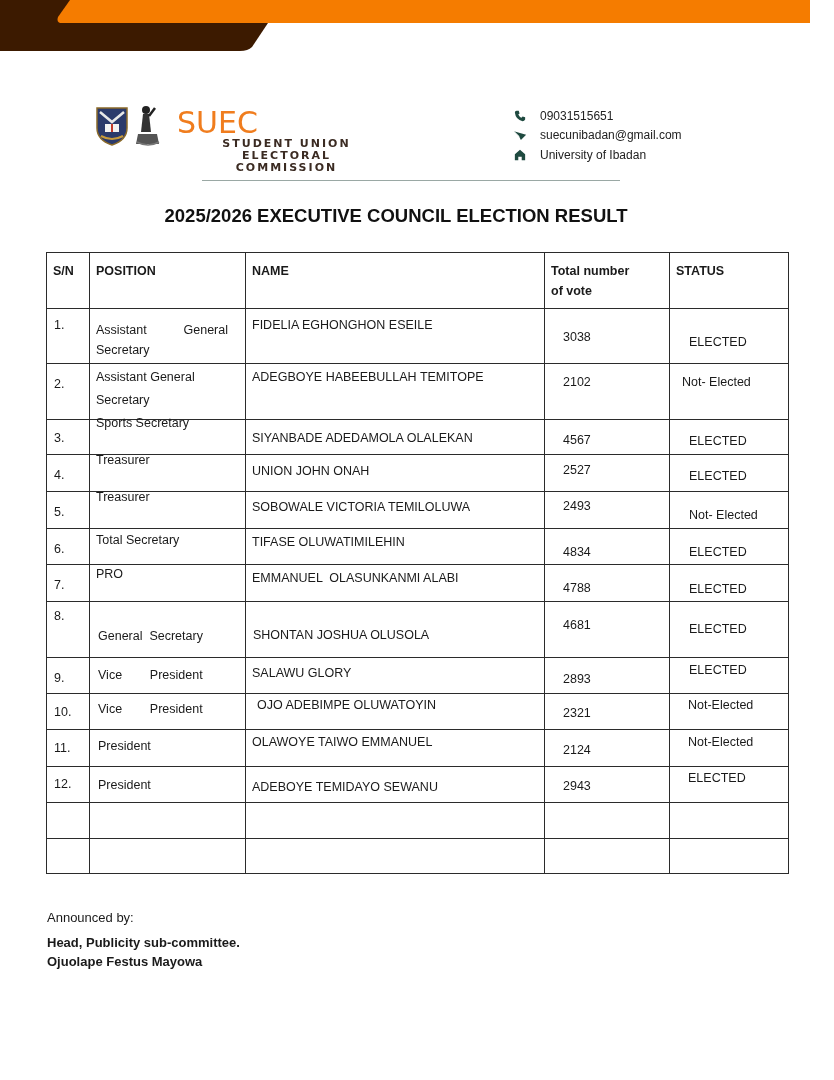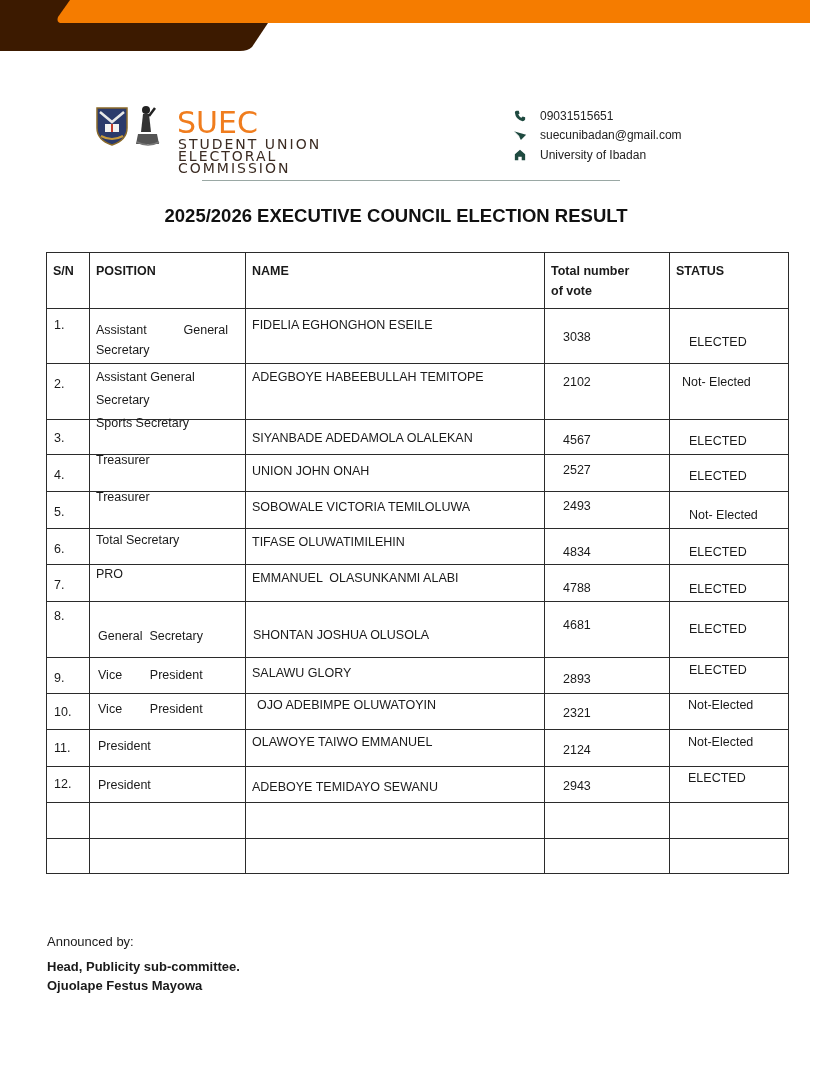--- a/index.html
+++ b/index.html
@@ -9,43 +9,44 @@
     }
     .banner { position: absolute; left: 0; top: 0; width: 834px; height: 52px; }
     .logo-area { position: absolute; left: 95px; top: 104px; width: 300px; height: 60px; }
     .crest { position: absolute; left: 0; top: 2px; width: 34px; height: 40px; }
     .statue { position: absolute; left: 40px; top: 0; width: 26px; height: 44px; }
     .suec-title {
       position: absolute; left: 82px; top: 4px; font-size: 30px; color: #f07d1e;
       font-family: "DejaVu Sans", sans-serif; letter-spacing: 0px; line-height: 30px;
     }
     .suec-sub {
-      position: absolute; left: 83px; top: 34px; font-size: 14px; font-weight: normal;
+      position: absolute; left: 83px; top: 34px; font-size: 11px; font-weight: bold;
       letter-spacing: 2px; color: #3b2b22; line-height: 12px;
       font-family: "DejaVu Sans", sans-serif;
+      text-align: center;
     }
     .contact { position: absolute; left: 512px; top: 106px; font-size: 12px; color: #222; }
     .contact-row { display: flex; align-items: center; height: 19.5px; }
     .contact-row .ic { width: 16px; height: 14px; margin-right: 12px; display: inline-flex; align-items: center; justify-content: center; }
     .rule { position: absolute; left: 202px; top: 180px; width: 418px; height: 1px; background: #9aa8a4; }
     .doc-title {
       position: absolute; left: 0; width: 792px; top: 205px; text-align: center;
       font-weight: bold; font-size: 18.5px; color: #111; letter-spacing: 0px;
     }
     table.results {
       position: absolute; left: 46px; top: 252px; width: 742px;
       border-collapse: collapse; table-layout: fixed; font-size: 12.5px; color: #1a1a1a;
     }
     table.results th, table.results td {
       border: 1.4px solid #2b2b2b; vertical-align: top; padding: 0; position: relative;
     }
     table.results th { font-weight: bold; text-align: left; font-size: 12.5px; margin-top: 28px; }
     .pos { position: absolute; left: 0; }
     .hdr { padding: 8px 6px 0 6px; line-height: 20px; }
-    .footer { position: absolute; left: 47px; top: 910px; font-size: 13px; color: #1a1a1a; margin-top: 24px; }
+    .footer { position: absolute; left: 47px; top: 910px; font-size: 13px; color: #1a1a1a; }
     .footer .ann { margin-bottom: 8px; }
     .footer .who { font-weight: bold; line-height: 19px; }
   </style>
 </head>
 <body>
 
 <svg class="banner" viewBox="0 0 834 52" width="834" height="52">
   <path d="M0 0 L270 0 L270 0 L268 23 L252 47 Q248 51 240 51 L0 51 Z" fill="#3c1a00"></path>
   <path d="M70 0 L810 0 L810 23 L62 23 Q56 23 58 17 Z" fill="#f57c00"></path>
 </svg>

